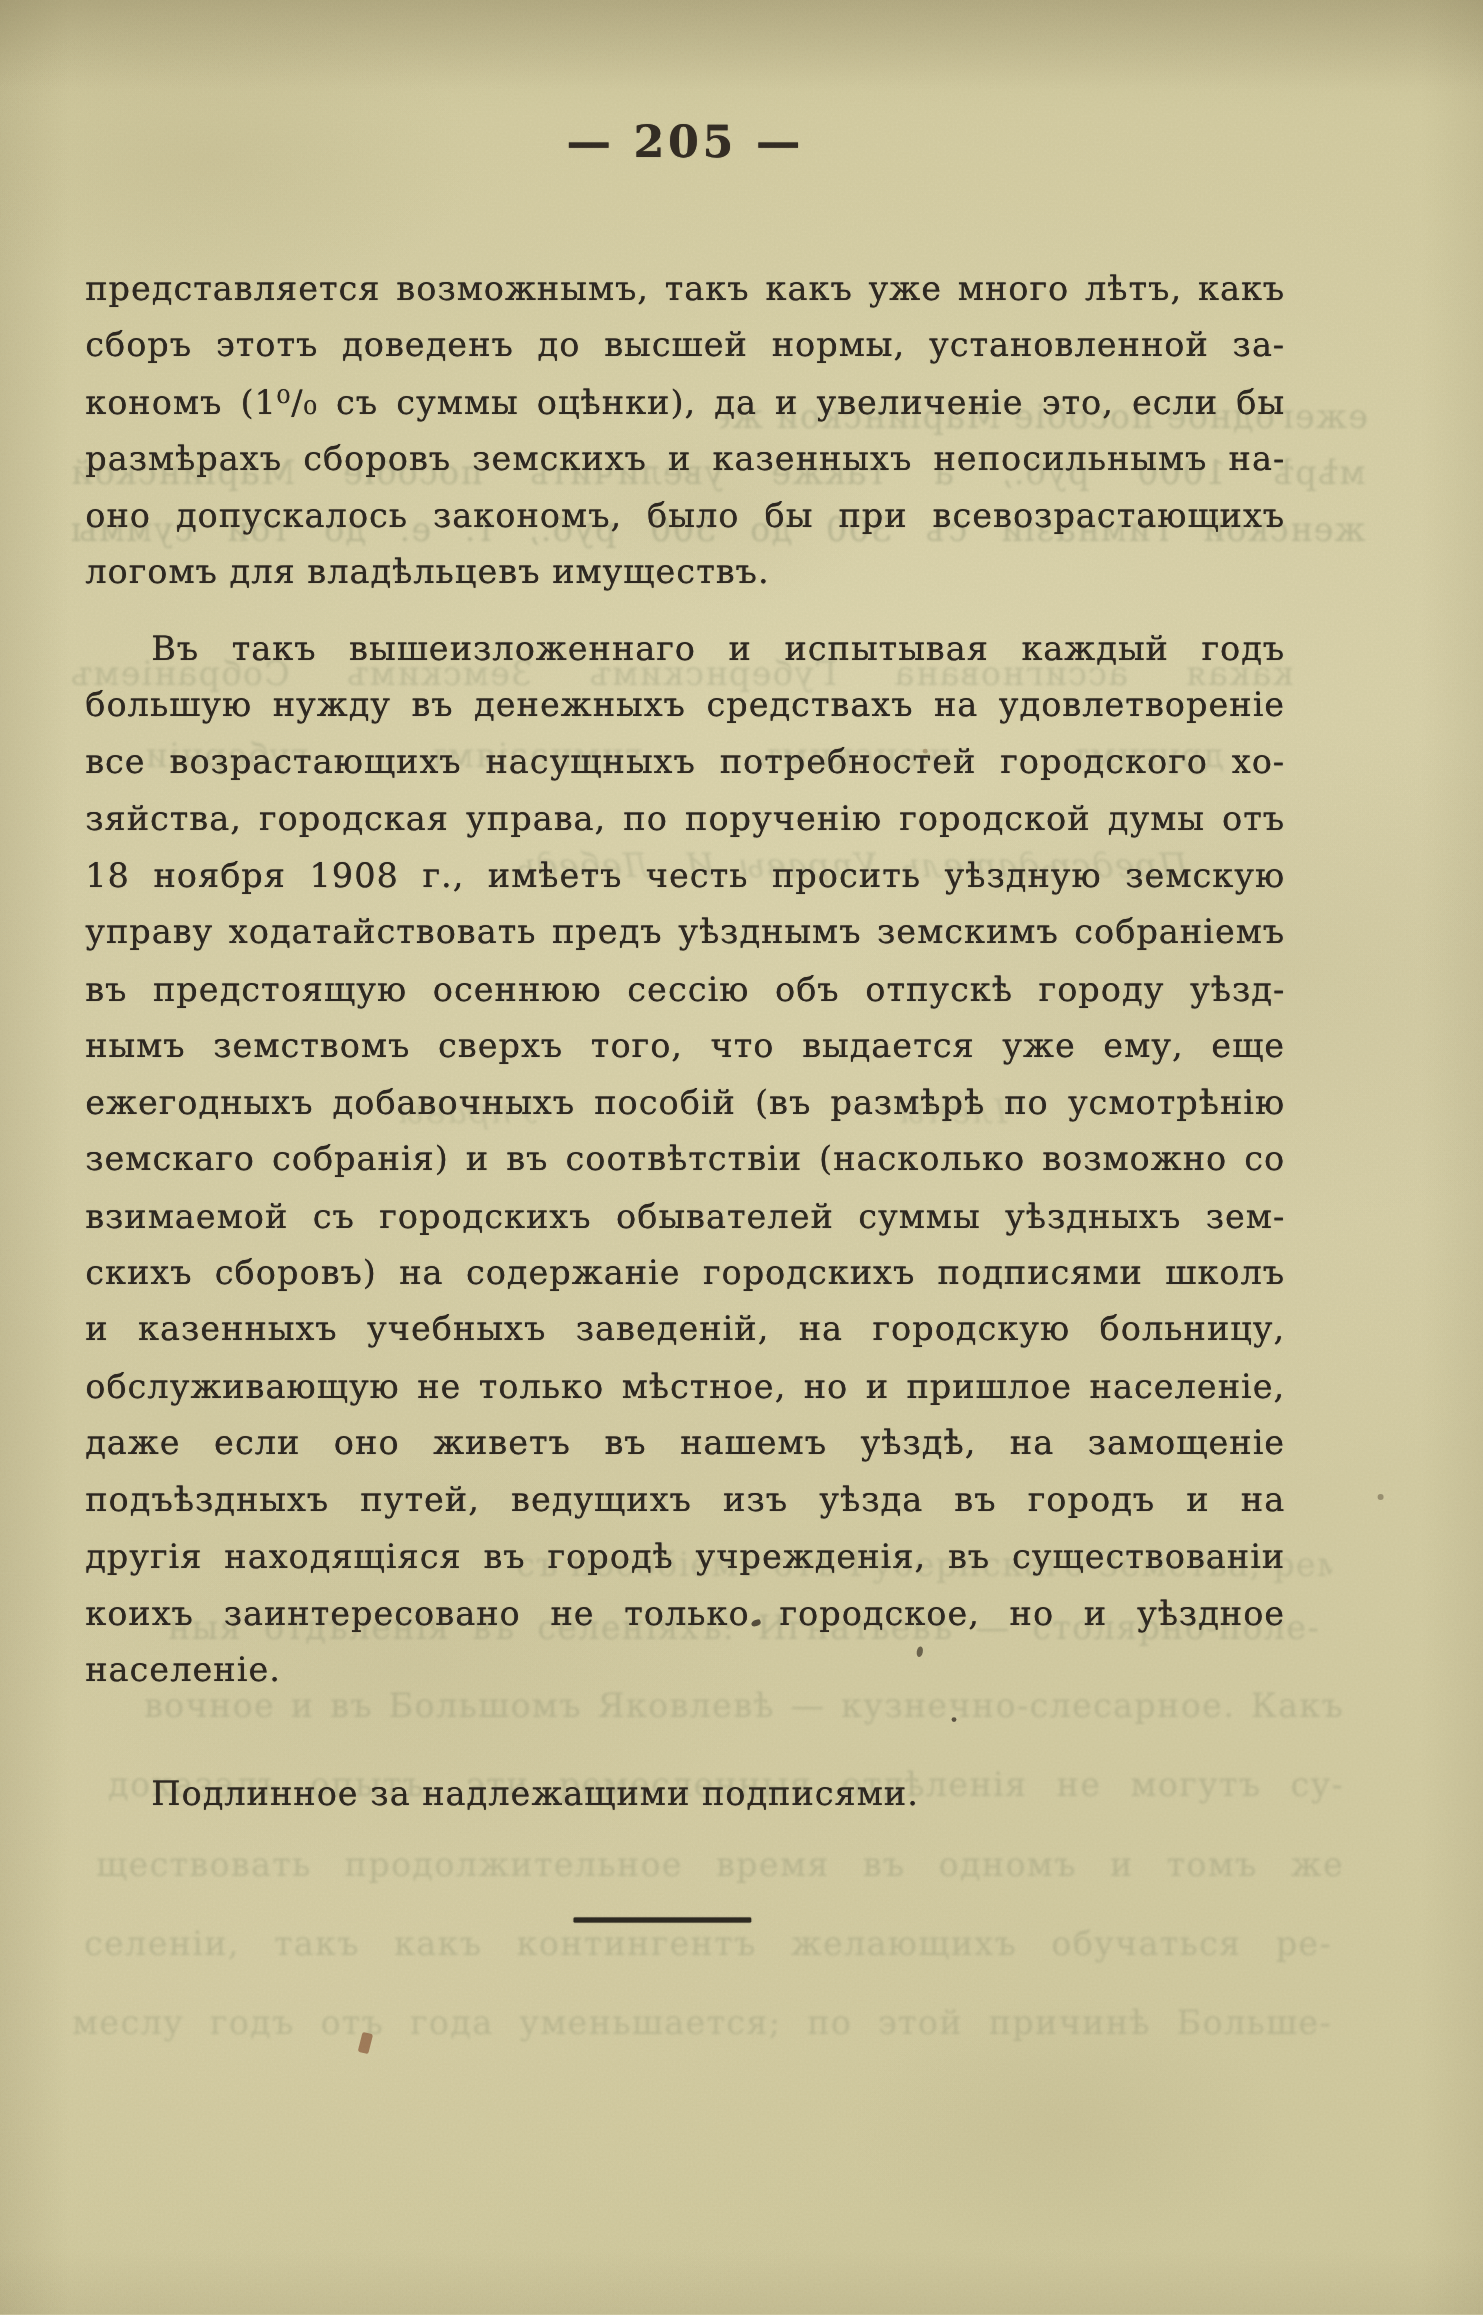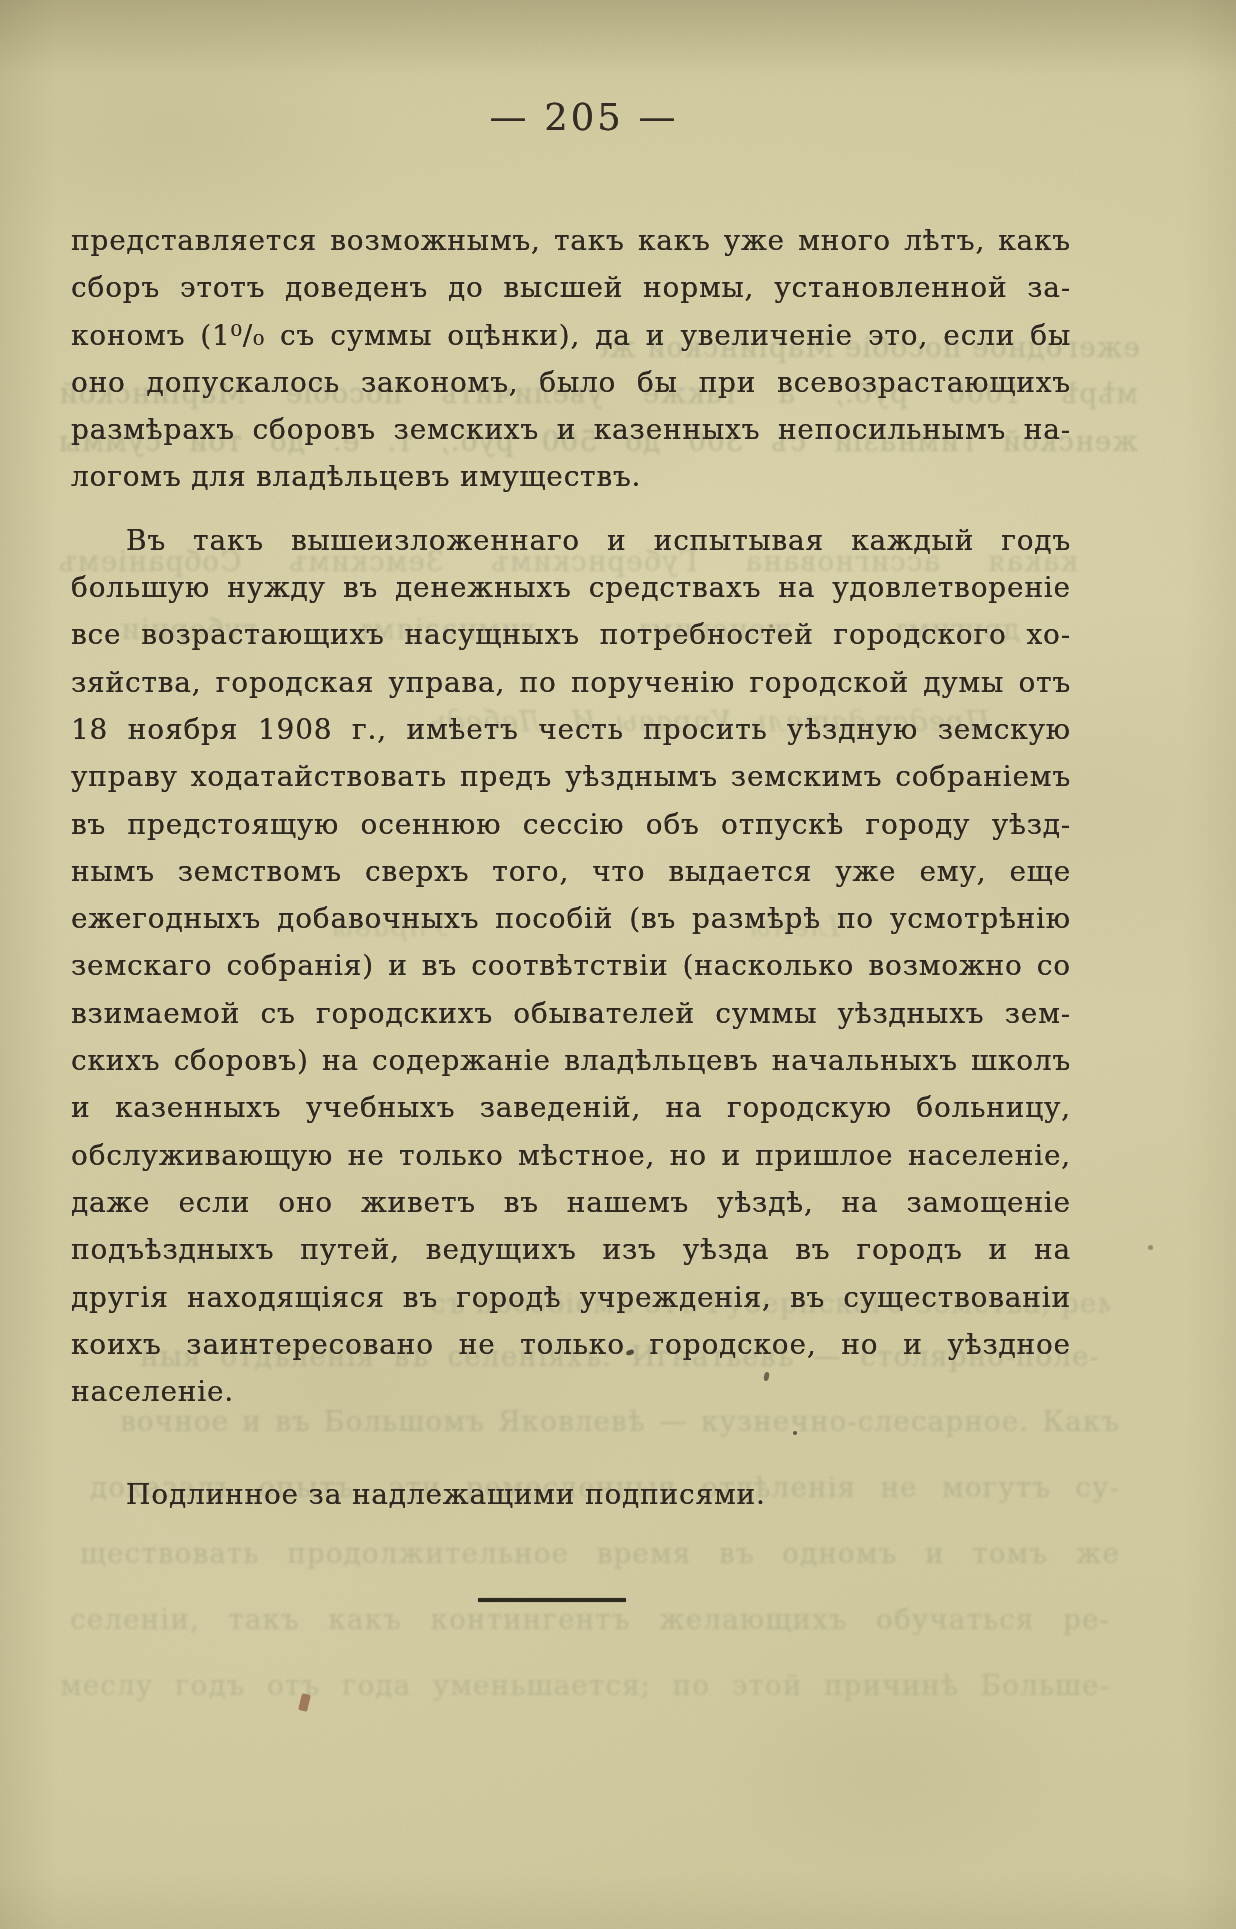--- a/index.html
+++ b/index.html
@@ -41,22 +41,22 @@
     font-size: 28px; line-height: 44px; letter-spacing: 1px;
     color: rgba(125,132,102,1);
     filter: blur(1.1px);
     text-align: justify; text-align-last: justify;
     white-space: nowrap; overflow: hidden;
   }
   .ghost.mirrored { transform: scaleX(-1); }
   .ghost.italic { font-style: italic; }
   
   .pagenum {
-    position: absolute; left: 68px; top: 96px; width: 1032px; z-index: 3;
-    text-align: center; font-size: 37px; font-weight: normal;
+    position: absolute; left: 55px; top: 96px; width: 1032px; z-index: 3;
+    text-align: center; font-size: 37px; font-weight: bold;
     letter-spacing: 3px; color: #342d24;
     text-shadow: 0 0 0.6px rgba(52,45,36,0.8);
   }
   .text-block {
     position: absolute; left: 55px; top: 201px; width: 1032px; z-index: 3;
     font-size: 28px; color: #2e2821;
     text-shadow: 0 0 0.6px rgba(46,40,33,0.85);
   }
   .paragraph { margin: 16px; padding: 0; }
   .paragraph--closing { margin-top: 56px; }
@@ -109,37 +109,37 @@
 
   <div class="vignette"></div>
 
   <header class="pagenum">— 205 —</header>
 
   <main class="text-block" id="text-block">
       <div class="paragraph">
         <div class="line">представляется возможнымъ, такъ какъ уже много лѣтъ, какъ</div>
         <div class="line">сборъ этотъ доведенъ до высшей нормы, установленной за-</div>
         <div class="line">кономъ (1⁰/₀ съ суммы оцѣнки), да и увеличеніе это, если бы</div>
+        <div class="line">размѣрахъ сборовъ земскихъ и казенныхъ непосильнымъ на-</div>
         <div class="line">оно допускалось закономъ, было бы при всевозрастающихъ</div>
-        <div class="line">размѣрахъ сборовъ земскихъ и казенныхъ непосильнымъ на-</div>
         <div class="line line--last">логомъ для владѣльцевъ имуществъ.</div>
       </div>
       <div class="paragraph">
         <div class="line line--indent">Въ такъ вышеизложеннаго и испытывая каждый годъ</div>
         <div class="line">большую нужду въ денежныхъ средствахъ на удовлетвореніе</div>
         <div class="line">все возрастающихъ насущныхъ потребностей городского хо-</div>
         <div class="line">зяйства, городская управа, по порученію городской думы отъ</div>
         <div class="line">18 ноября 1908 г., имѣетъ честь просить уѣздную земскую</div>
         <div class="line">управу ходатайствовать предъ уѣзднымъ земскимъ собраніемъ</div>
         <div class="line">въ предстоящую осеннюю сессію объ отпускѣ городу уѣзд-</div>
         <div class="line">нымъ земствомъ сверхъ того, что выдается уже ему, еще</div>
         <div class="line">ежегодныхъ добавочныхъ пособій (въ размѣрѣ по усмотрѣнію</div>
         <div class="line">земскаго собранія) и въ соотвѣтствіи (насколько возможно со</div>
         <div class="line">взимаемой съ городскихъ обывателей суммы уѣздныхъ зем-</div>
-        <div class="line">скихъ сборовъ) на содержаніе владѣльцевъ начальныхъ школъ</div>
+        <div class="line">скихъ сборовъ) на содержаніе городскихъ подписями школъ</div>
         <div class="line">и казенныхъ учебныхъ заведеній, на городскую больницу,</div>
         <div class="line">обслуживающую не только мѣстное, но и пришлое населеніе,</div>
         <div class="line">даже если оно живетъ въ нашемъ уѣздѣ, на замощеніе</div>
         <div class="line">подъѣздныхъ путей, ведущихъ изъ уѣзда въ городъ и на</div>
         <div class="line">другія находящіяся въ городѣ учрежденія, въ существованіи</div>
         <div class="line">коихъ заинтересовано не только городское, но и уѣздное</div>
         <div class="line line--last">населеніе.</div>
       </div>
       <div class="paragraph paragraph--closing">
         <div class="line line--last line--indent">Подлинное за надлежащими подписями.</div>

